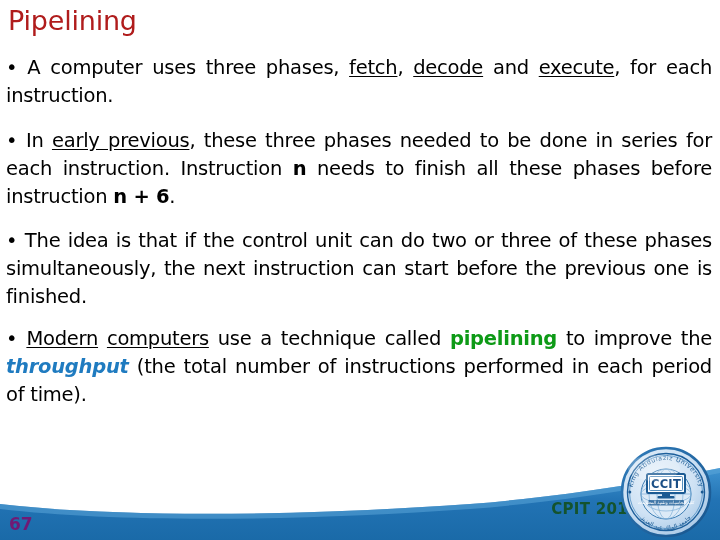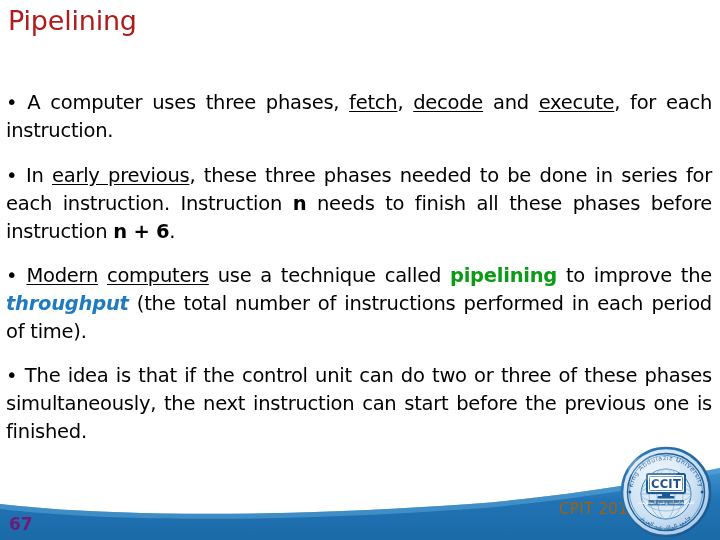--- a/index.html
+++ b/index.html
@@ -47,21 +47,21 @@
     font-family: "DejaVu Sans", sans-serif;
     font-size: 19.5px;
     line-height: 28px;
     color: #000000;
     text-align: justify;
     margin: 0 0 14px 0;
     letter-spacing: -0.25px;
     word-spacing: 0px;
   }
   .bullet:last-child { margin-bottom: 0; }
-  .bullet.b1 { margin-bottom: 17px; margin-top: 35px; }
+  .bullet.b1 { margin-bottom: 17px; }
   .bullet.b2 { margin-bottom: 16px; }
   .bullet.b3 { margin-bottom: 16px; }
 
   .bullet .dot { letter-spacing: 0; }
 
   .u { text-decoration: underline; text-underline-offset: 2px; }
   .bold { font-weight: bold; }
   .green { color: #0d9a16; font-weight: bold; }
   .blue { color: #1f7bc0; font-weight: bold; font-style: italic; }
 
@@ -88,22 +88,22 @@
     color: #701a75;
     line-height: 20px;
   }
 
   .course-code {
     position: absolute;
     right: 92px;
     bottom: 22px;
     font-family: "DejaVu Sans", sans-serif;
     font-size: 15px;
-    font-weight: normal;
-    color: #a16207;
+    font-weight: bold;
+    color: #14532d;
     letter-spacing: 0.3px;
     line-height: 18px;
   }
 
   
   .logo {
     position: absolute;
     right: 8px;
     bottom: 2px;
     width: 92px;
@@ -121,26 +121,26 @@
   <div class="body-area">
 
     <p class="bullet b1">
       <span class="dot">•</span><span> A computer uses three phases, </span><span class="u">fetch</span><span>, </span><span class="u">decode</span><span> and </span><span class="u">execute</span><span>, for each instruction.</span>
     </p>
 
     <p class="bullet b2">
       <span class="dot">•</span><span> In </span><span class="u">early previous</span><span>, these three phases needed to be done in series for each instruction. Instruction </span><span class="bold">n</span><span> needs to finish all these phases before instruction </span><span class="bold">n + 6</span><span>.</span>
     </p>
 
+    <p class="bullet b4">
+      <span class="dot">•</span><span> The idea is that if the control unit can do two or three of these phases simultaneously, the next instruction can start before the previous one is finished.</span>
+    </p>
+
     <p class="bullet b3">
       <span class="dot">•</span><span> </span><span class="u">Modern</span><span> </span><span class="u">computers</span><span> use a technique called </span><span class="green">pipelining</span><span> to improve the </span><span class="blue">throughput</span><span> (the total number of instructions performed in each period of time).</span>
-    </p>
-
-    <p class="bullet b4">
-      <span class="dot">•</span><span> The idea is that if the control unit can do two or three of these phases simultaneously, the next instruction can start before the previous one is finished.</span>
     </p>
 
   </div>
 
   <div class="wave-band">
     <svg viewBox="0 0 720 80" preserveAspectRatio="none" xmlns="http://www.w3.org/2000/svg">
       <defs>
         <linearGradient id="bandGrad" x1="0" y1="0" x2="0" y2="1">
           <stop offset="0%" stop-color="#3f93d0"></stop>
           <stop offset="45%" stop-color="#2273b4"></stop>

